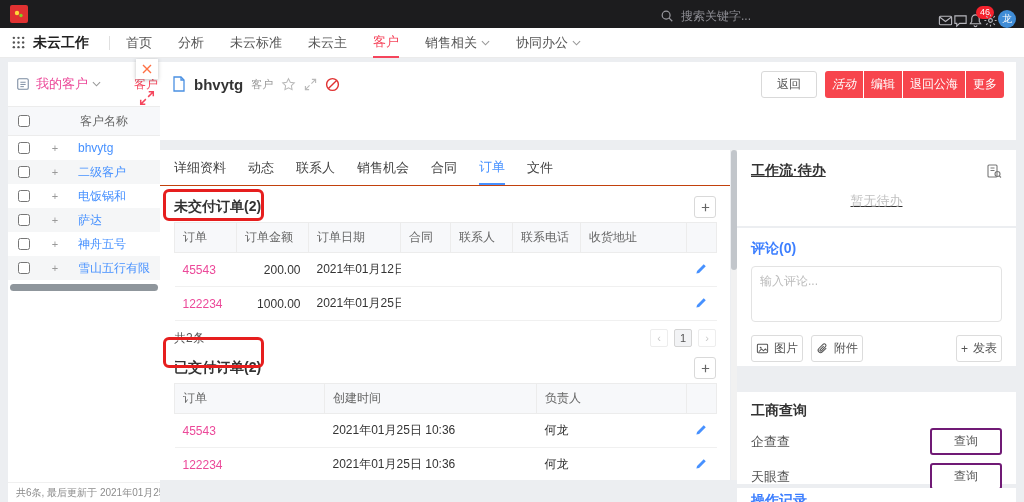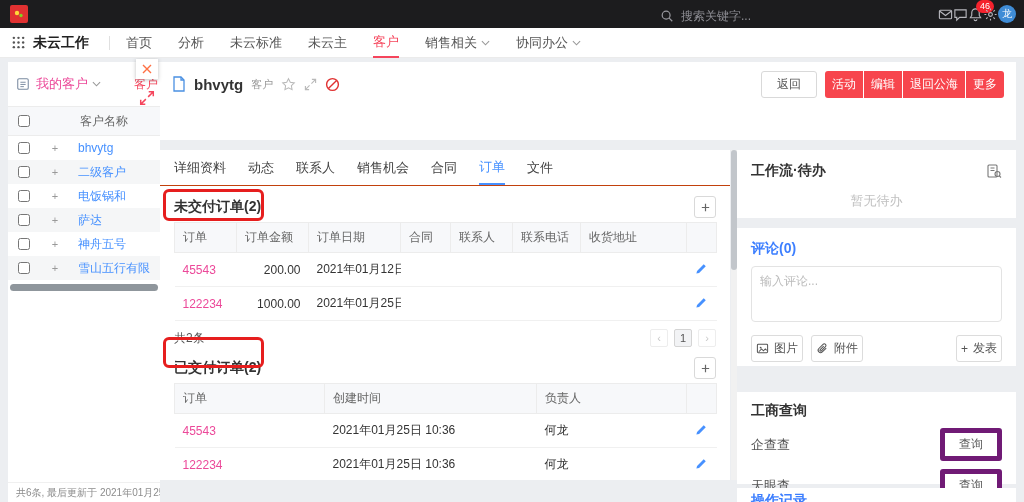--- a/index.html
+++ b/index.html
@@ -7,21 +7,21 @@
   body { font-family:"Liberation Sans", sans-serif; font-size:12px; color:#333; }
   #screen { position:relative; width:1024px; height:502px; background:#eceef1; overflow:hidden; }
   svg { display:block; }
   button { font-family:inherit; cursor:pointer; }
 
   
   .topbar { position:absolute; left:0; top:0; right:0; height:28px; background:#1c1c1e; display:flex; align-items:center; padding:0 10px; z-index:50; }
   .logo { width:18px; height:18px; background:#e03131; border-radius:2px; display:flex; align-items:center; justify-content:center; }
   .tb-search { position:absolute; left:660px; top:0; height:32px; display:flex; align-items:center; gap:7px; color:#8d8d93; cursor:pointer; }
   .tb-search .sic { color:#9a9aa0; }
-  .tb-icons { position:absolute; right:8px; top:0; height:28px; display:flex; align-items:center; color:#b7b7bd; }
+  .tb-icons { position:absolute; right:8px; top:0; height:28px; display:flex; align-items:flex-end; color:#b7b7bd; }
   .tb-ic { width:15px; height:15px; position:relative; cursor:pointer; }
   .badge { position:absolute; top:-7px; left:8px; background:#f5222d; color:#fff; font-size:9px; line-height:13px; height:13px; padding:0 4px; border-radius:8px; white-space:nowrap; }
   .avatar { width:18px; height:18px; border-radius:50%; background:#3f8cd6; color:#fff; font-size:10px; display:flex; align-items:center; justify-content:center; cursor:pointer; }
 
   
   .navbar { position:absolute; left:0; top:28px; right:0; height:30px; background:#fff; border-bottom:1px solid #ebebeb; display:flex; align-items:center; padding:0 12px; z-index:40; }
   .grid-ic { color:#555; margin-right:8px; cursor:pointer; }
   .app-name { font-size:14px; font-weight:bold; color:#222; margin-right:20px; white-space:nowrap; }
   .nav-div { width:1px; height:14px; background:#e0e0e0; margin-right:16px; }
   .nav-item { height:30px; line-height:29px; font-size:13px; color:#555; margin-right:26px; display:flex; align-items:center; gap:4px; cursor:pointer; white-space:nowrap; }
@@ -51,21 +51,21 @@
   .detail-header { position:absolute; left:160px; top:62px; right:8px; height:78px; background:#fff; z-index:5; }
   .dh-row1 { height:44px; display:flex; align-items:center; padding:0 12px; gap:8px; }
   .dh-title { font-size:15px; font-weight:bold; color:#333; }
   .dh-type { font-size:11px; color:#999; }
   .dh-ic { color:#b9b9b9; cursor:pointer; }
   .dh-red-ic { color:#e03131; cursor:pointer; }
   .dh-actions { margin-left:auto; display:flex; align-items:center; gap:8px; }
   .btn-back { padding:4px 15px; border:1px solid #d9d9d9; border-radius:3px; background:#fff; color:#555; font-size:12px; }
   .red-group { display:flex; gap:1px; }
   .btn-red { background:#f7454d; color:#fff; border:none; font-size:12px; padding:5px 7px; white-space:nowrap; }
-  .red-group .btn-red:first-child { border-radius:3px 0 0 3px; }
+  .red-group .btn-red:first-child { border-radius:3px 0 0 3px;font-style:italic; }
   .red-group .btn-red:last-child { border-radius:0 3px 3px 0; }
   .dh-row2 { border-top:1px solid #f2f2f2; padding:9px 14px; font-size:13px; color:#333; }
 
   
   .main-card { position:absolute; left:160px; top:150px; width:570px; height:330px; background:#fff; z-index:5; overflow:hidden; }
   .tabs { height:36px; border-bottom:1px solid #c2410c; display:flex; padding-left:14px; }
   .tab { line-height:35px; font-size:13px; color:#444; margin-right:22px; cursor:pointer; white-space:nowrap; }
   .tab.active { color:#4791ff; border-bottom:2px solid #4791ff; line-height:34px; }
   .section { padding:6px 14px 0; }
   .sec-row { height:30px; display:flex; align-items:center; }
@@ -82,35 +82,35 @@
   .pager { margin-left:auto; display:flex; gap:6px; }
   .pg { width:18px; height:18px; display:flex; align-items:center; justify-content:center; font-size:11px; border-radius:2px; }
   .pg.arrow { color:#c8c8c8; background:#fff; border:1px solid #ededed; }
   .pg.current { color:#555; background:#f2f3f5; border:1px solid #d4d4d4; }
 
   .v-scrollbar { position:absolute; left:731px; top:150px; width:6px; height:330px; background:#f1f1f1; z-index:5; }
   .v-thumb { width:6px; height:120px; background:#c2c6cb; border-radius:3px; cursor:pointer; }
 
   
   .card { position:absolute; left:737px; right:8px; background:#fff; z-index:5; }
-  .card-a { top:150px; height:68px; padding:12px 14px; }
+  .card-a { top:150px; height:76px; padding:12px 14px;text-decoration:underline; }
   .card-head { display:flex; align-items:center; }
   .card-title { font-size:14px; font-weight:bold; color:#333; }
   .card-title.blue { color:#3d7fff; }
   .head-ic { margin-left:auto; color:#777; cursor:pointer; }
   .empty-text { text-align:center; color:#c0c0c0; font-size:13px; margin-top:12px; }
   .card-b { top:228px; height:138px; padding:12px 14px; }
   .cmt-input { margin-top:8px; width:100%; height:56px; border:1px solid #e3e3e3; border-radius:4px; resize:none; font-size:12px; padding:6px 8px; color:#333; font-family:inherit; }
   .cmt-input::placeholder { color:#bbb; }
   .cmt-actions { margin-top:10px; display:flex; align-items:center; gap:8px; }
   .btn-plain { display:flex; align-items:center; gap:5px; border:1px solid #dcdcdc; border-radius:3px; background:#fff; padding:4px 4px; font-size:12px; color:#555; }
   .btn-post { margin-left:auto; }
   .card-c { top:392px; height:92px; padding:10px 14px; }
   .bq-row { display:flex; align-items:center; margin-top:8px; font-size:13px; color:#555; }
-  .btn-query { margin-left:auto; border:5px solid #701a75; border-radius:3px; background:#fff; padding:3px 14px; font-size:12px; color:#555; }
+  .btn-query { margin-left:auto; border:2px solid #701a75; border-radius:3px; background:#fff; padding:3px 22px; font-size:12px; color:#555; }
   .card-d { top:488px; height:40px; padding:4px 14px; }
 
   
   .ann { position:absolute; border:3px solid #e61e1e; border-radius:6px; z-index:30; pointer-events:none; }
   .ann1 { left:163px; top:189px; width:101px; height:32px; }
   .ann2 { left:163px; top:337px; width:101px; height:31px; }
 </style>
 </head>
 <body>
 

